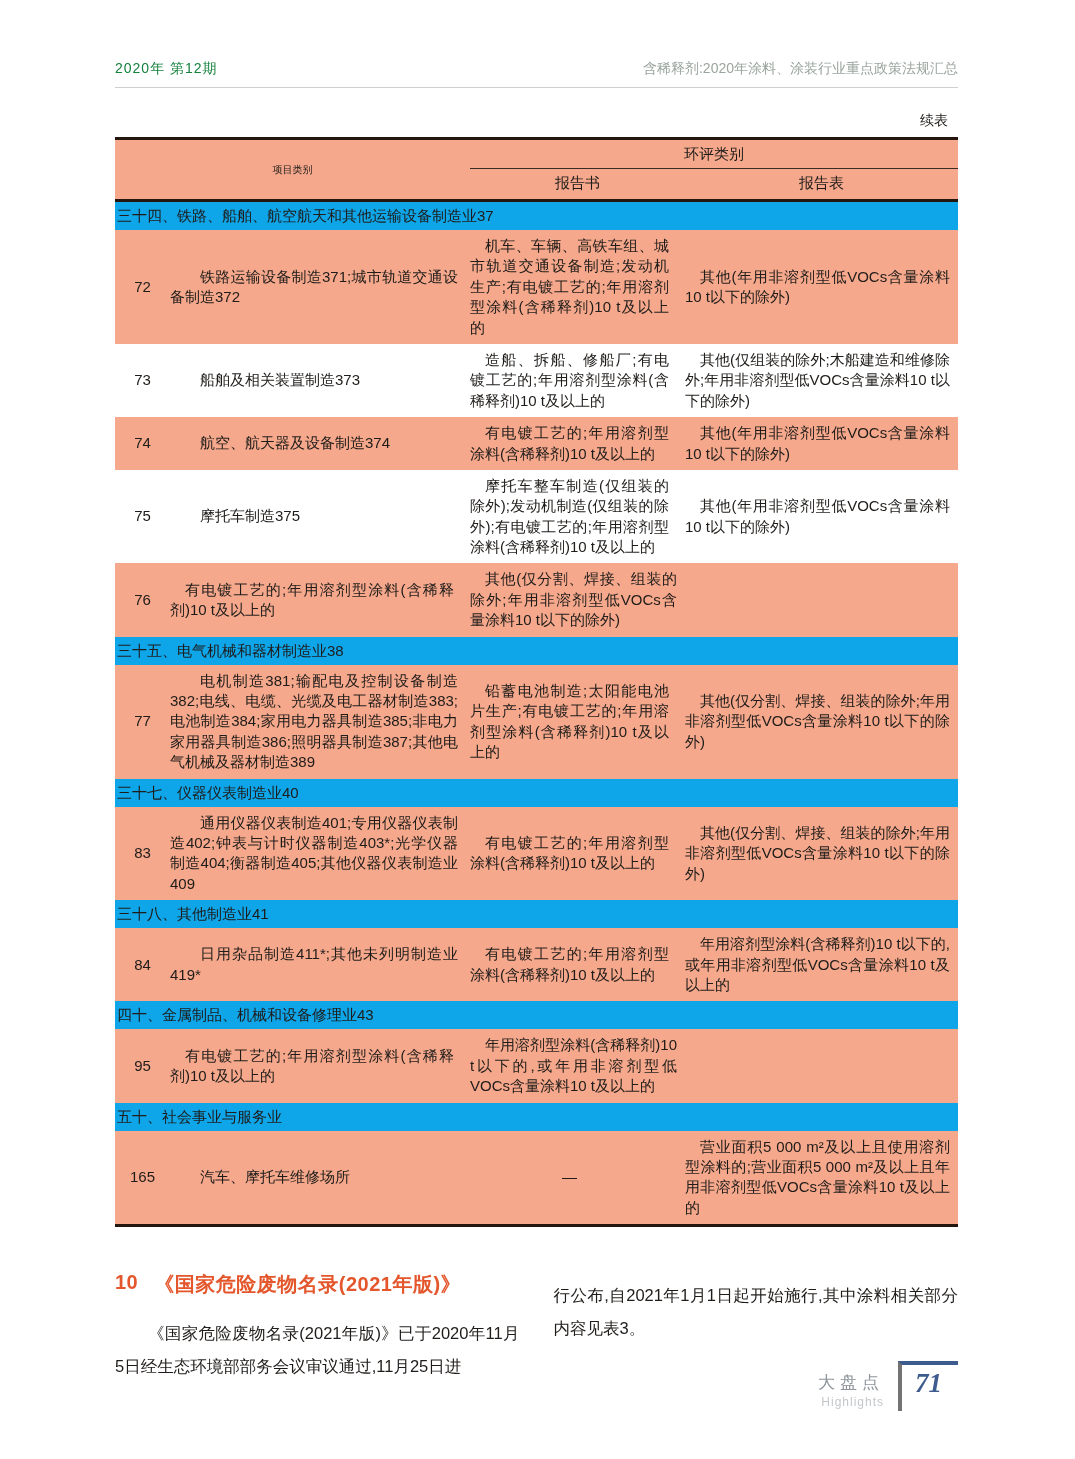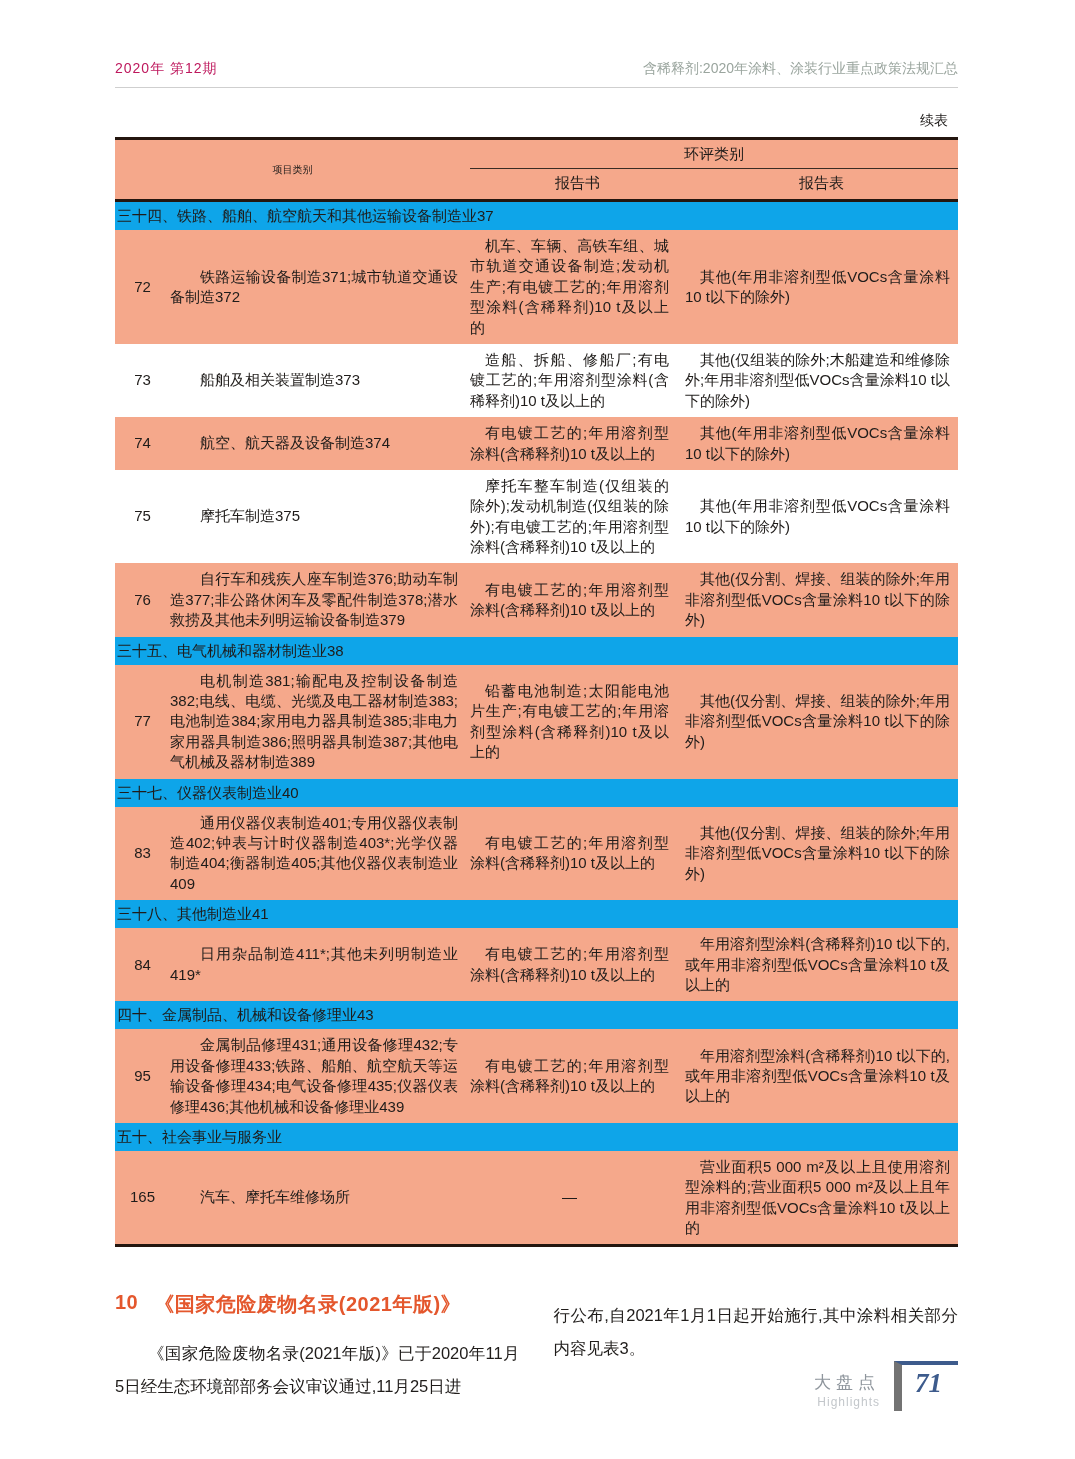--- a/index.html
+++ b/index.html
@@ -9,21 +9,21 @@
     font-family:"Liberation Sans","DejaVu Sans",sans-serif;
     color:#1f1c1a; overflow:hidden;
   }
   .content { position:absolute; left:115px; top:0; width:843px; }
 
   
   .page-header {
     margin-top:60px; display:flex; justify-content:space-between; align-items:flex-end;
     font-size:14px; padding-bottom:9px; border-bottom:1px solid #cfcfcf;
   }
-  .page-header .left  { color:#be185d; letter-spacing:1px; }
+  .page-header .left  { color:#15803d; letter-spacing:1px; }
   .page-header .right { color:#9aa59e; }
 
   
   .continued { text-align:right; font-size:14px; margin-top:24px; margin-bottom:7px; padding-right:10px; color:#1f1c1a; }
 
   
   .tbl { border-top:3px solid #24160f; border-bottom:3px solid #24160f; }
   .tbl-head { background:#f5a88b; border-bottom:3px solid #24160f; display:grid; grid-template-columns:355px 488px; }
   .th-cat { display:flex; align-items:center; justify-content:center; font-size:10px; }
   .th-eia-wrap { display:flex; flex-direction:column; }
@@ -50,21 +50,21 @@
   .para { font-size:16.5px; line-height:2.0; text-align:justify; }
   .para.indent { text-indent:2em; }
   .col-right { padding-top:8px; }
 
   
   .footer { position:absolute; right:117px; bottom:48px; display:flex; align-items:flex-start; gap:14px; }
   .brand { display:flex; flex-direction:column; align-items:flex-end; padding-top:10px; }
   .brand-cn { font-size:17px; color:#8e959c; letter-spacing:5px; }
   .brand-en { font-size:12px; color:#c3c7cb; margin-top:1px; letter-spacing:1px; }
   .pagenum-box {
-    border-top:4px solid #3d5b8c; border-left:8px solid #737373;
+    border-top:4px solid #3d5b8c; border-left:4px solid #737373;
     padding:3px 16px 12px 13px;
   }
   .pagenum {
     font-family:"Liberation Serif","DejaVu Serif",serif;
     font-style:italic; font-weight:bold; font-size:27px; color:#3d5b8c;
   }
 </style>
 </head>
 <body>
 
@@ -115,21 +115,20 @@
 
     <div class="row-data">
       <div class="cell-num">75</div>
       <div class="cell-cat">摩托车制造375</div>
       <div class="cell-book">摩托车整车制造(仅组装的除外);发动机制造(仅组装的除外);有电镀工艺的;年用溶剂型涂料(含稀释剂)10 t及以上的</div>
       <div class="cell-form">其他(年用非溶剂型低VOCs含量涂料10 t以下的除外)</div>
     </div>
 
     <div class="row-data shade">
       <div class="cell-num">76</div>
-      <div class="cell-cat">自行车和残疾人座车制造376;助动车制造377;非公路休闲车及零配件制造378;潜水救捞及其他未列明运输设备制造379</div>
       <div class="cell-book">有电镀工艺的;年用溶剂型涂料(含稀释剂)10 t及以上的</div>
       <div class="cell-form">其他(仅分割、焊接、组装的除外;年用非溶剂型低VOCs含量涂料10 t以下的除外)</div>
     </div>
 
     <div class="row-section">三十五、电气机械和器材制造业38</div>
 
     <div class="row-data shade">
       <div class="cell-num">77</div>
       <div class="cell-cat">电机制造381;输配电及控制设备制造382;电线、电缆、光缆及电工器材制造383;电池制造384;家用电力器具制造385;非电力家用器具制造386;照明器具制造387;其他电气机械及器材制造389</div>
       <div class="cell-book">铅蓄电池制造;太阳能电池片生产;有电镀工艺的;年用溶剂型涂料(含稀释剂)10 t及以上的</div>
@@ -151,21 +150,20 @@
       <div class="cell-num">84</div>
       <div class="cell-cat">日用杂品制造411*;其他未列明制造业419*</div>
       <div class="cell-book">有电镀工艺的;年用溶剂型涂料(含稀释剂)10 t及以上的</div>
       <div class="cell-form">年用溶剂型涂料(含稀释剂)10 t以下的,或年用非溶剂型低VOCs含量涂料10 t及以上的</div>
     </div>
 
     <div class="row-section">四十、金属制品、机械和设备修理业43</div>
 
     <div class="row-data shade">
       <div class="cell-num">95</div>
-      <div class="cell-cat">金属制品修理431;通用设备修理432;专用设备修理433;铁路、船舶、航空航天等运输设备修理434;电气设备修理435;仪器仪表修理436;其他机械和设备修理业439</div>
       <div class="cell-book">有电镀工艺的;年用溶剂型涂料(含稀释剂)10 t及以上的</div>
       <div class="cell-form">年用溶剂型涂料(含稀释剂)10 t以下的,或年用非溶剂型低VOCs含量涂料10 t及以上的</div>
     </div>
 
     <div class="row-section">五十、社会事业与服务业</div>
 
     <div class="row-data shade">
       <div class="cell-num">165</div>
       <div class="cell-cat">汽车、摩托车维修场所</div>
       <div class="cell-book cell-dash">—</div>

